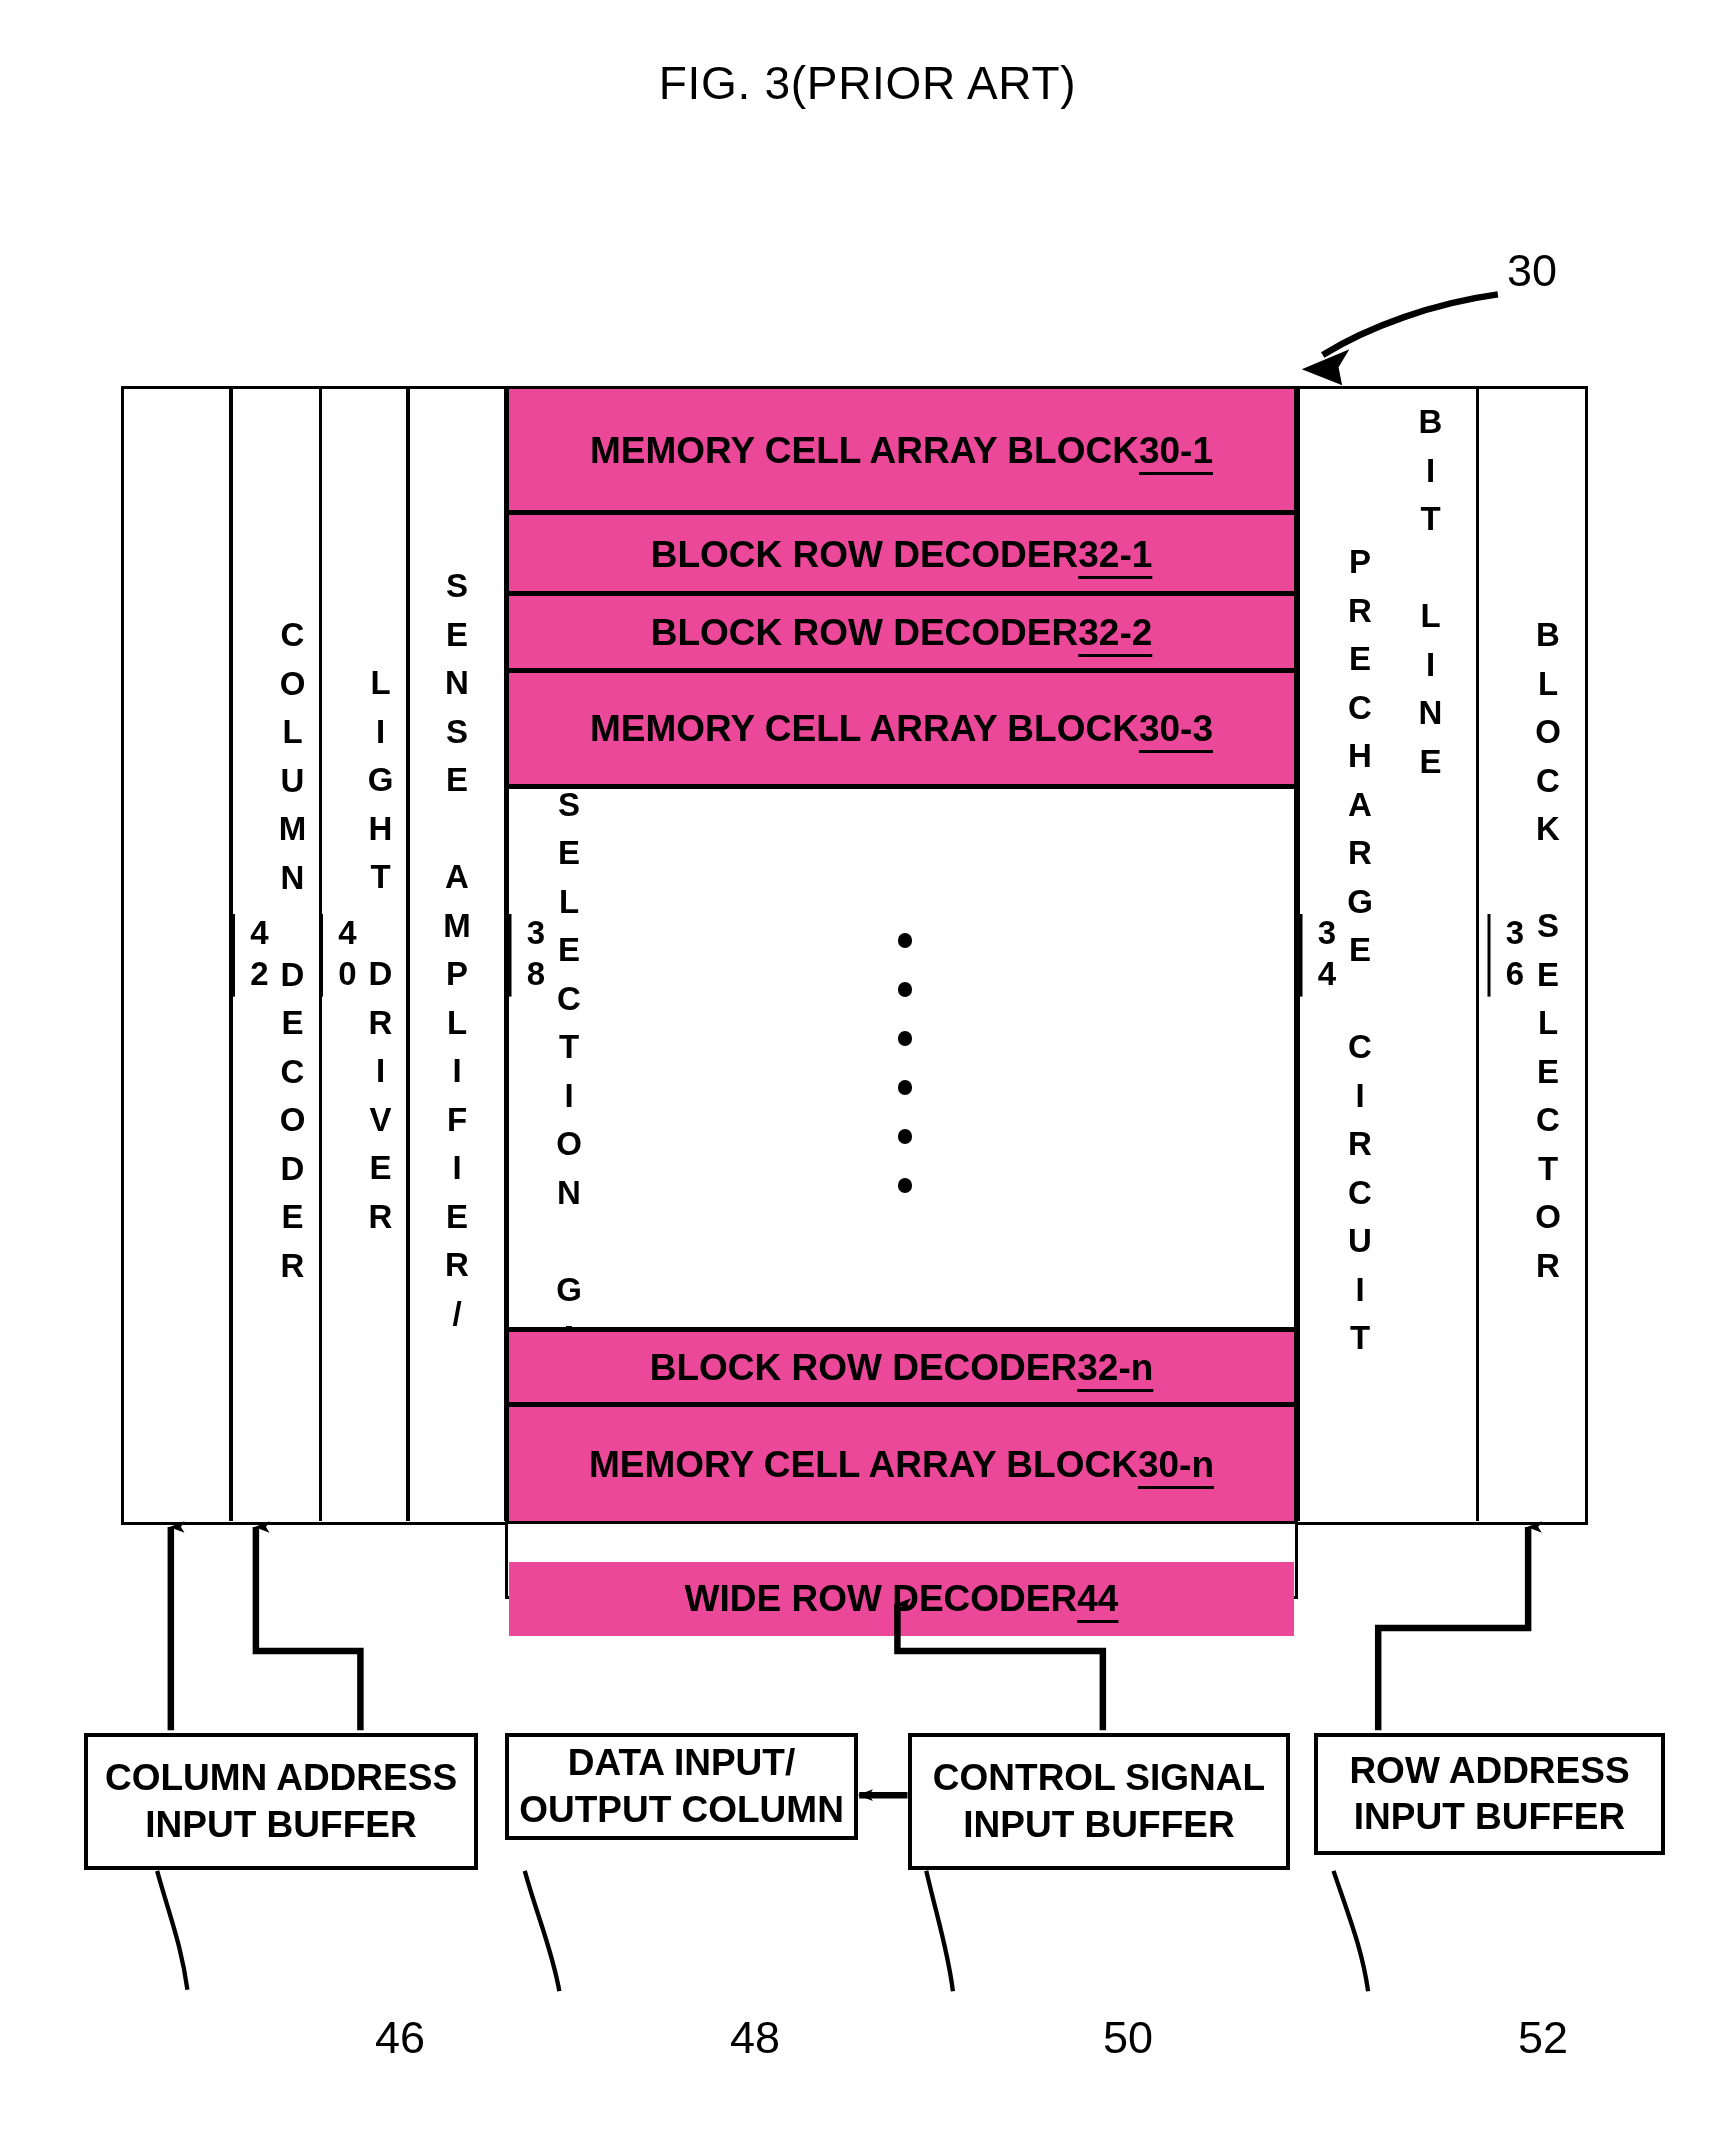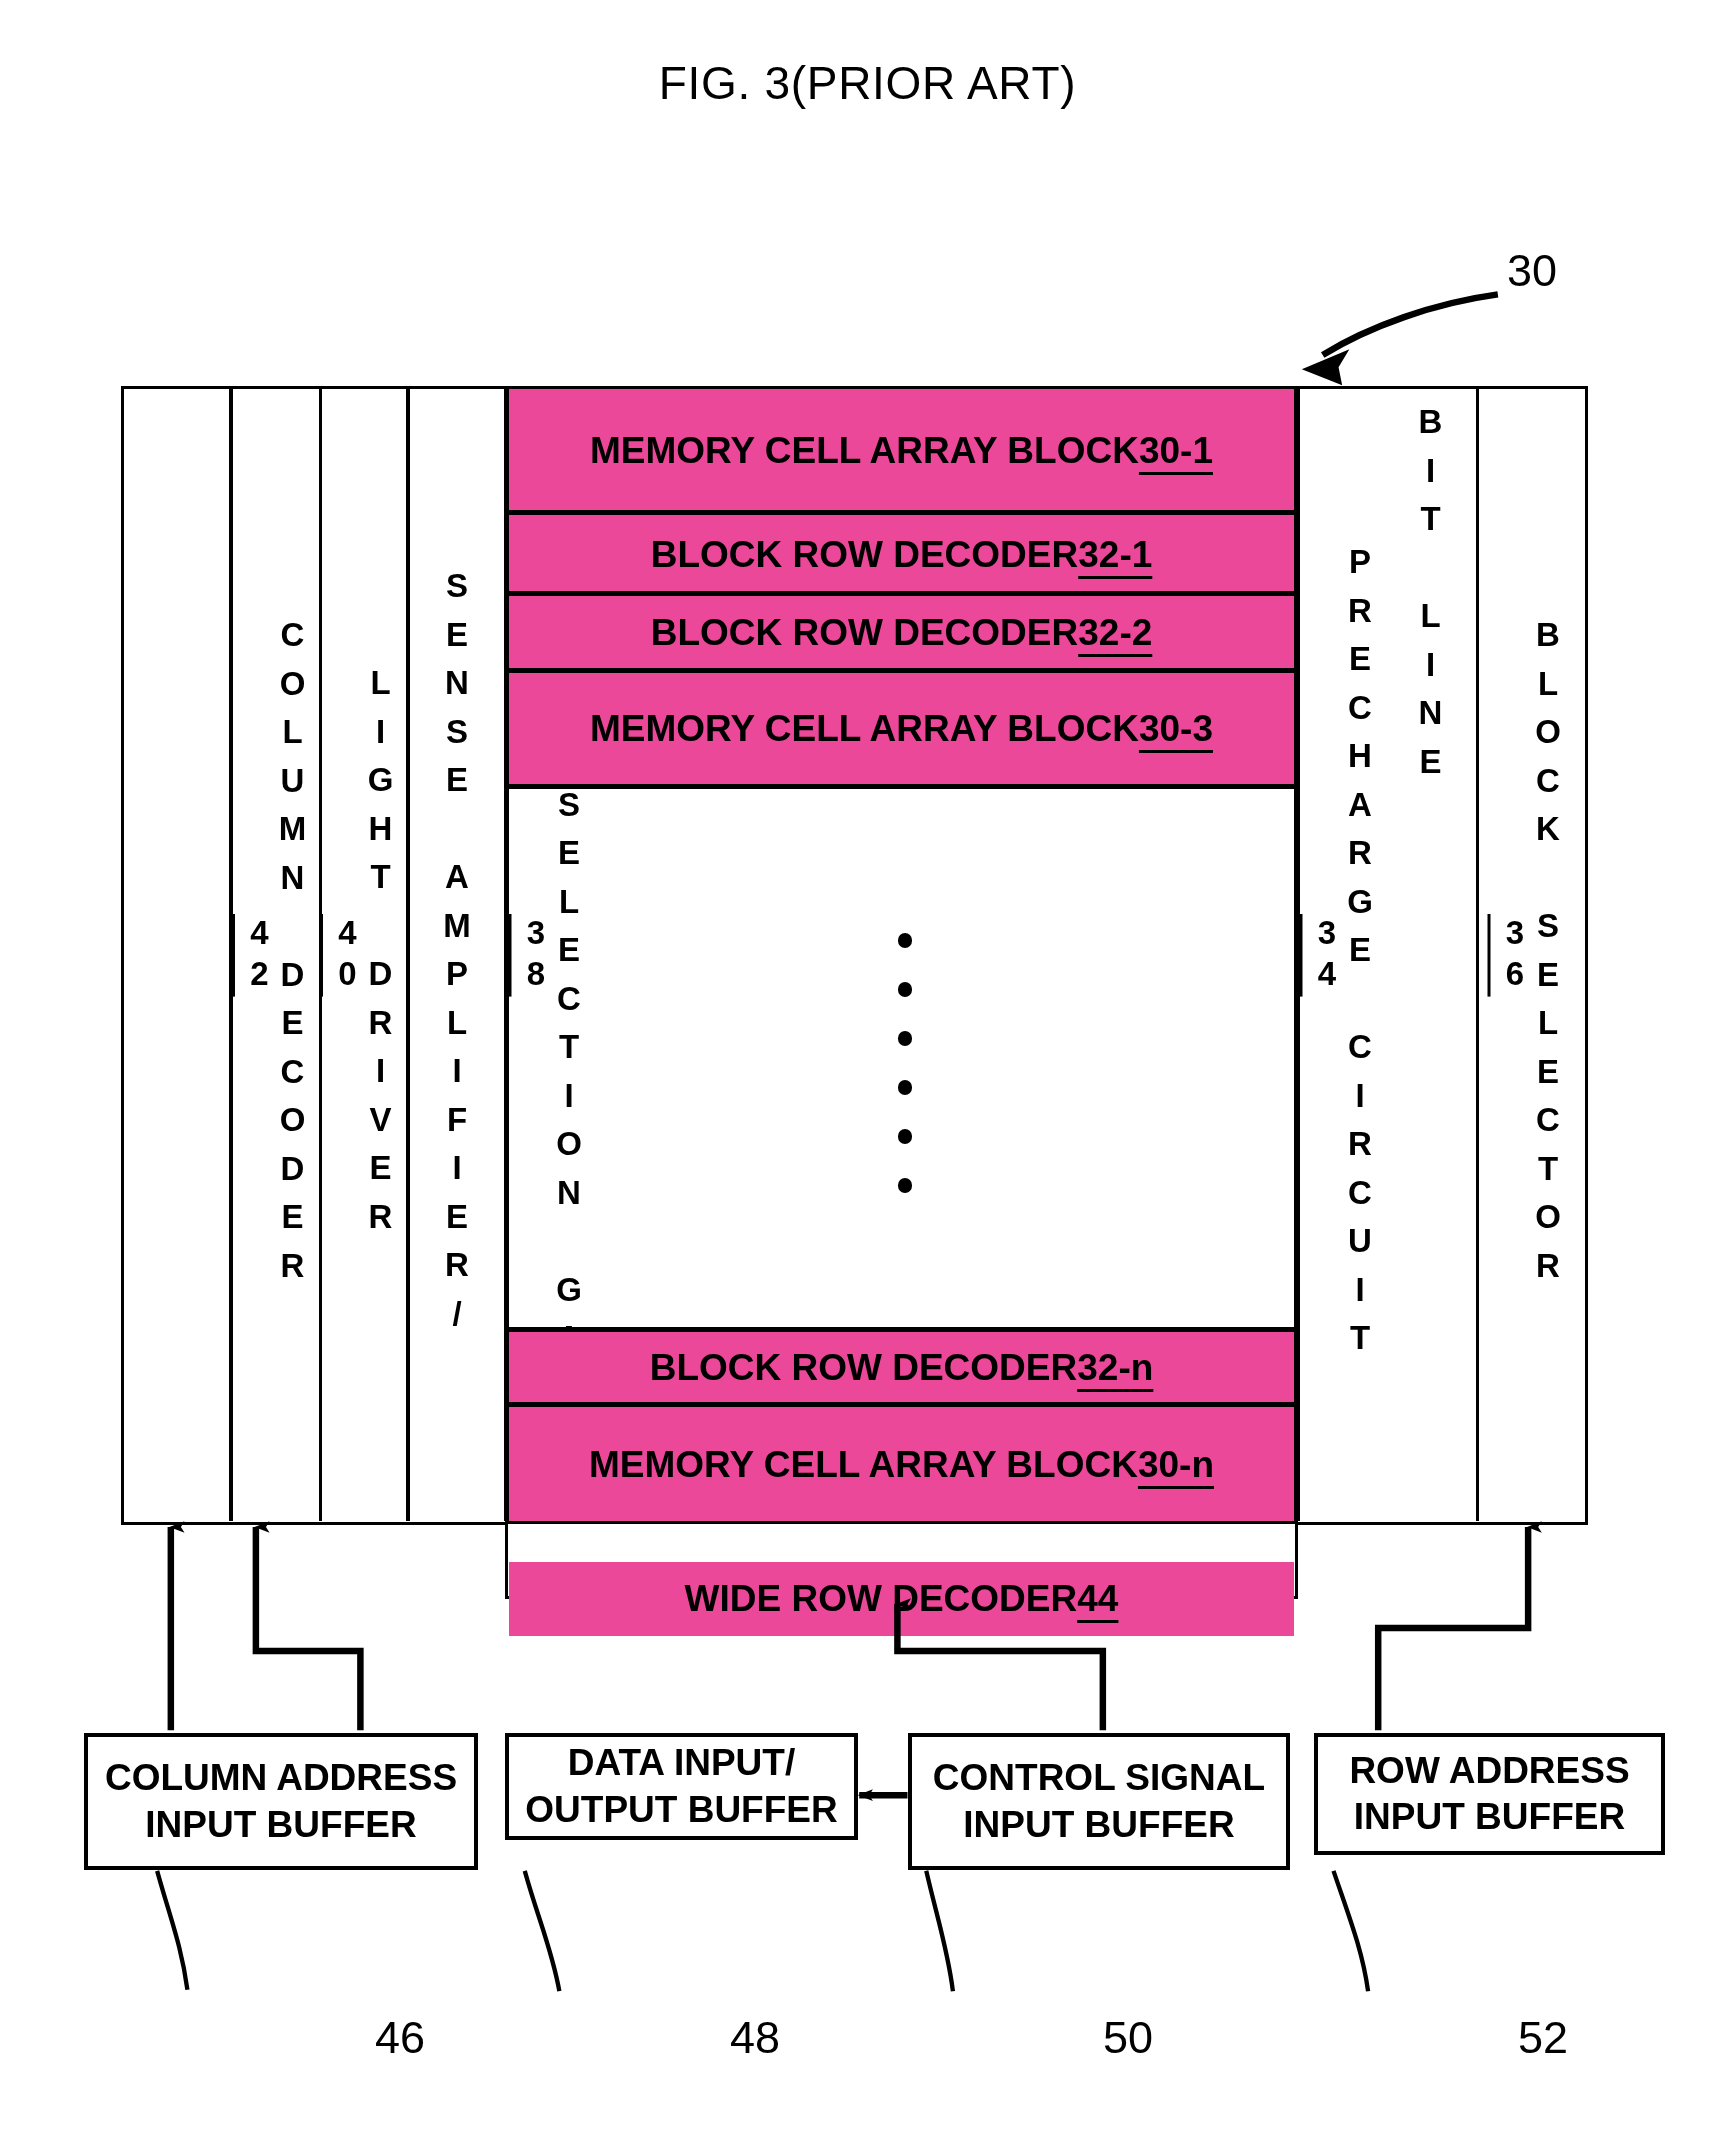--- a/index.html
+++ b/index.html
@@ -163,21 +163,21 @@
       <span class="num">44</span>
   </div>
 
   <div class="buffer" style="left:84px;top:1733px;width:394px;height:137px;">
     <span>COLUMN ADDRESS</span>
     <span>INPUT BUFFER</span>
   </div>
 
   <div class="buffer" style="left:505px;top:1733px;width:353px;height:107px;">
     <span>DATA INPUT/</span>
-    <span>OUTPUT BUFFER</span>
+    <span>OUTPUT COLUMN</span>
   </div>
 
   <div class="buffer" style="left:908px;top:1733px;width:382px;height:137px;">
     <span>CONTROL SIGNAL</span>
     <span>INPUT BUFFER</span>
   </div>
 
   <div class="buffer" style="left:1314px;top:1733px;width:351px;height:122px;">
     <span>ROW ADDRESS</span>
     <span>INPUT BUFFER</span>

